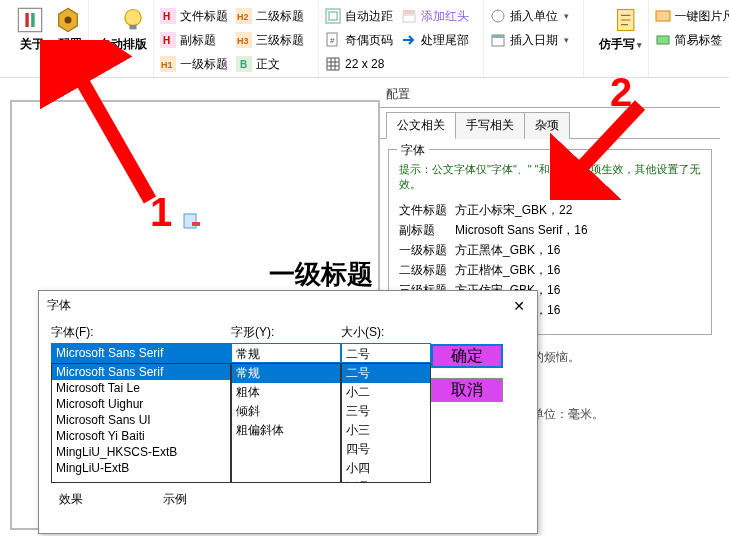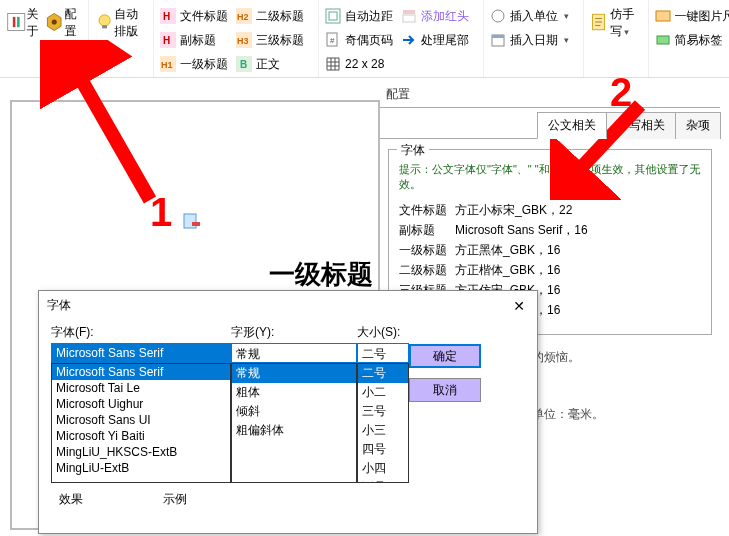--- a/index.html
+++ b/index.html
@@ -1,38 +1,38 @@
 <!DOCTYPE html>
 <html><head>
 <meta charset="utf-8">
 <style>
   * { box-sizing: border-box; margin: 0; padding: 0; font-family: "Microsoft YaHei", sans-serif; }
   body { width: 729px; height: 536px; background: #fff; overflow: hidden; position: relative; font-size: 12px; }
   
   
   .ribbon { display: flex; border-bottom: 1px solid #ddd; height: 78px; }
   .rgroup { display: flex; flex-direction: row; align-items: flex-start; padding: 4px 6px 0 6px; border-right: 1px solid #eee; }
-  .big-btn { display: flex; flex-direction: row; align-items: center; width: 38px; cursor: pointer; padding-top: 2px; }
+  .big-btn { display: flex; flex-direction: column; align-items: flex-end; width: 38px; cursor: pointer; padding-top: 2px; font-weight: bold; }
   .big-btn .ico { width: 28px; height: 28px; margin-bottom: 2px; }
   .big-btn .lbl { font-size: 12px; }
   .col { display: flex; flex-direction: column; gap: 4px; padding-top: 2px; margin-right: 8px; }
   .small-btn { display: flex; align-items: center; gap: 4px; cursor: pointer; height: 20px; white-space: nowrap; }
   .small-btn .ico { width: 16px; height: 16px; flex-shrink: 0; }
   .small-btn .lbl { font-size: 12px; }
   .caret { font-size: 9px; color: #555; margin-left: 2px; }
   
   
   .doc-area { position: absolute; left: 10px; top: 100px; width: 370px; height: 430px; border: 2px solid #bbb; background: #fff; }
   .doc-icon { position: absolute; left: 170px; top: 110px; width: 18px; height: 18px; }
   .doc-heading { position: absolute; right: 5px; top: 155px; font-size: 26px; font-weight: bold; }
   
   
   .config-panel { position: absolute; left: 380px; top: 82px; width: 340px; }
   .panel-title { padding: 4px 6px; font-size: 12px; color: #333; border-bottom: 1px solid #aaa; margin-bottom: 4px; }
-  .tabs { display: flex; margin: 4px 0 0 6px; justify-content: flex-end; }
+  .tabs { display: flex; margin: 4px 0 0 6px; }
   .tab { padding: 4px 10px; border: 1px solid #aaa; border-bottom: none; background: #f5f5f5; font-size: 12px; margin-right: -1px; cursor: pointer; }
   .tab.active { background: #fff; border-bottom: 1px solid #fff; position: relative; z-index: 1; }
   .tabs-line { border-bottom: 1px solid #aaa; margin-top: -1px; }
   .fieldset { margin: 10px 8px 0 8px; border: 1px solid #aaa; padding: 6px 10px 12px 10px; position: relative; }
   .legend { position: absolute; top: -8px; left: 8px; background: #fff; padding: 0 4px; font-size: 12px; }
   .hint { color: #1a6b1a; font-size: 11px; margin: 6px 0 10px 0; }
   .row { display: flex; align-items: center; margin: 3px 0; }
   .row .k { width: 56px; font-size: 12px; }
   .row .v { font-size: 12px; }
   .note-line { font-size: 12px; color: #444; margin: 14px 8px 0 8px; }
@@ -43,21 +43,21 @@
   .close-x { font-size: 14px; cursor: pointer; padding: 0 4px; }
   .dlg-body { display: flex; padding: 4px 12px; }
   .dcol { display: flex; flex-direction: column; }
   .dcol-label { font-size: 12px; margin-bottom: 2px; }
   .txt { border: 1px solid #0078d4; padding: 2px 4px; font-size: 12px; height: 20px; }
   .txt.sel { background: #0078d4; color: #fff; }
   .list { border: 1px solid #333; height: 120px; overflow: hidden; font-size: 12px; }
   .list-item { padding: 1px 4px; cursor: pointer; white-space: nowrap; }
   .list-item.sel { background: #0078d4; color: #fff; }
   .btns { display: flex; flex-direction: column; gap: 10px; margin-top: 20px; }
-  .btn { width: 72px; height: 24px; border: 1px solid #888; background: #c4b5fd; cursor: pointer; font-size: 12px; }
+  .btn { width: 72px; height: 24px; border: 1px solid #888; background: #d946ef; cursor: pointer; font-size: 16px; }
   .btn.primary { border: 2px solid #0078d4; }
   .footer-sections { display: flex; gap: 80px; padding: 4px 20px; font-size: 12px; }
   
   
   .anno-num { position: absolute; font-size: 40px; font-weight: bold; color: #ff0000; }
   .arrow { position: absolute; }
 </style>
 </head>
 <body>
 
@@ -282,31 +282,31 @@
       <div class="list" id="font-list">
           <div class="list-item sel">Microsoft Sans Serif</div>
           <div class="list-item">Microsoft Tai Le</div>
           <div class="list-item">Microsoft Uighur</div>
           <div class="list-item">Microsoft Sans UI</div>
           <div class="list-item">Microsoft Yi Baiti</div>
           <div class="list-item">MingLiU_HKSCS-ExtB</div>
           <div class="list-item">MingLiU-ExtB</div>
         </div>
     </div>
-    <div class="dcol" style="width:126px">
+    <div class="dcol" style="width:110px">
       <span class="dcol-label">字形(Y):</span>
       <div class="txt">常规</div>
       <div class="list" id="style-list">
           <div class="list-item sel">常规</div>
           <div class="list-item">粗体</div>
           <div class="list-item">倾斜</div>
           <div class="list-item">粗偏斜体</div>
         </div>
     </div>
-    <div class="dcol" style="width:52px">
+    <div class="dcol" style="width:90px">
       <span class="dcol-label">大小(S):</span>
       <div class="txt">二号</div>
       <div class="list" id="size-list">
           <div class="list-item sel">二号</div>
           <div class="list-item">小二</div>
           <div class="list-item">三号</div>
           <div class="list-item">小三</div>
           <div class="list-item">四号</div>
           <div class="list-item">小四</div>
           <div class="list-item">五号</div>

